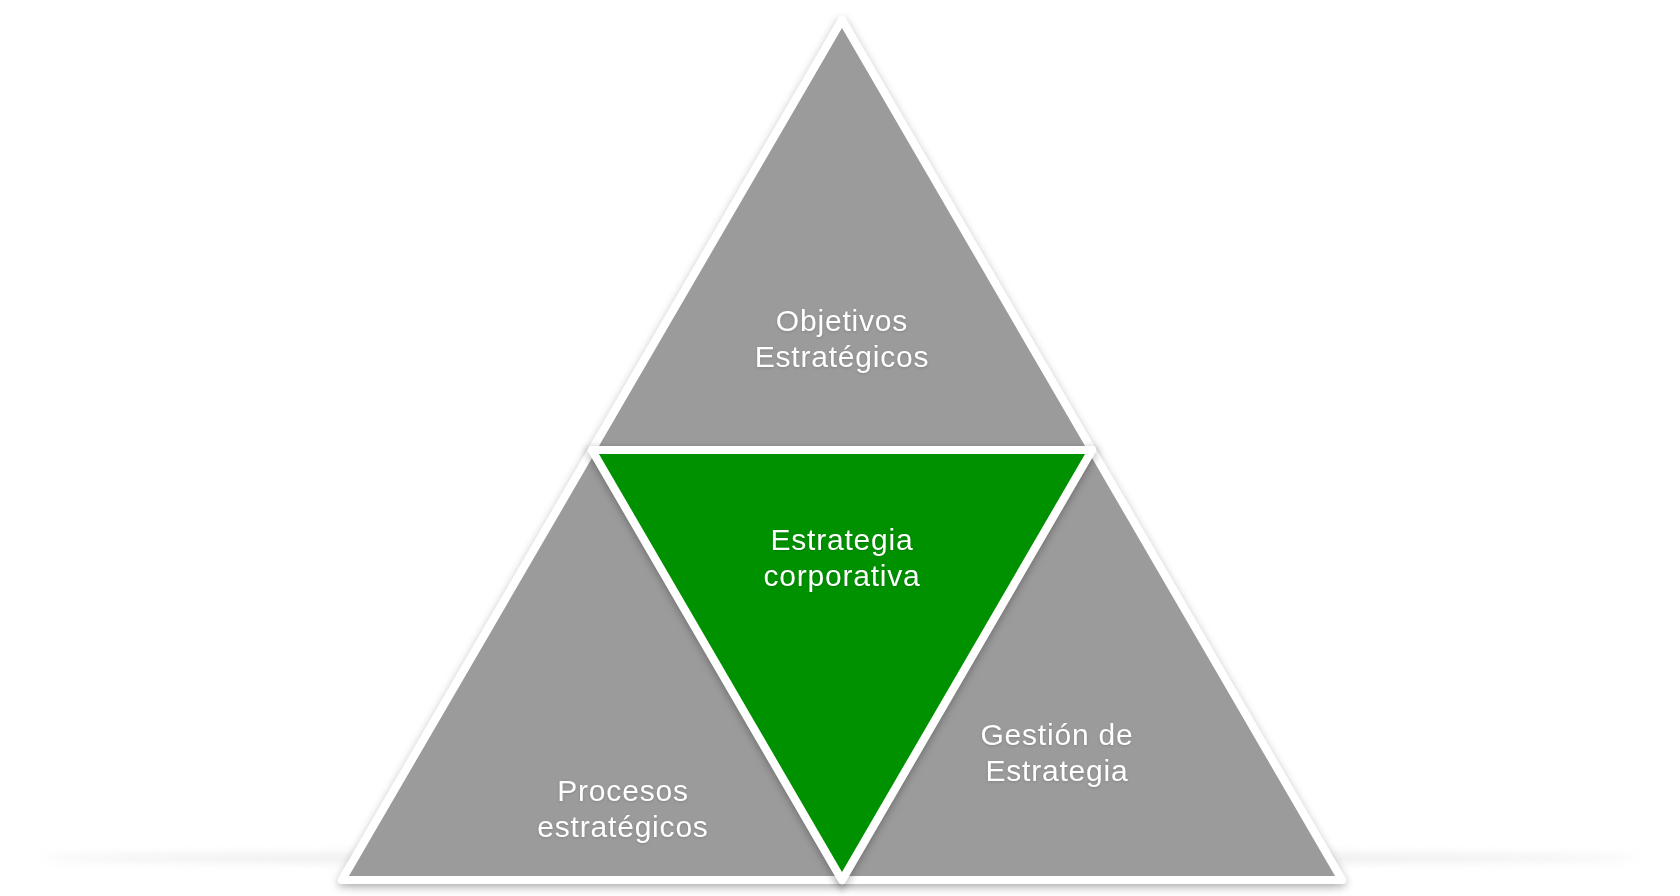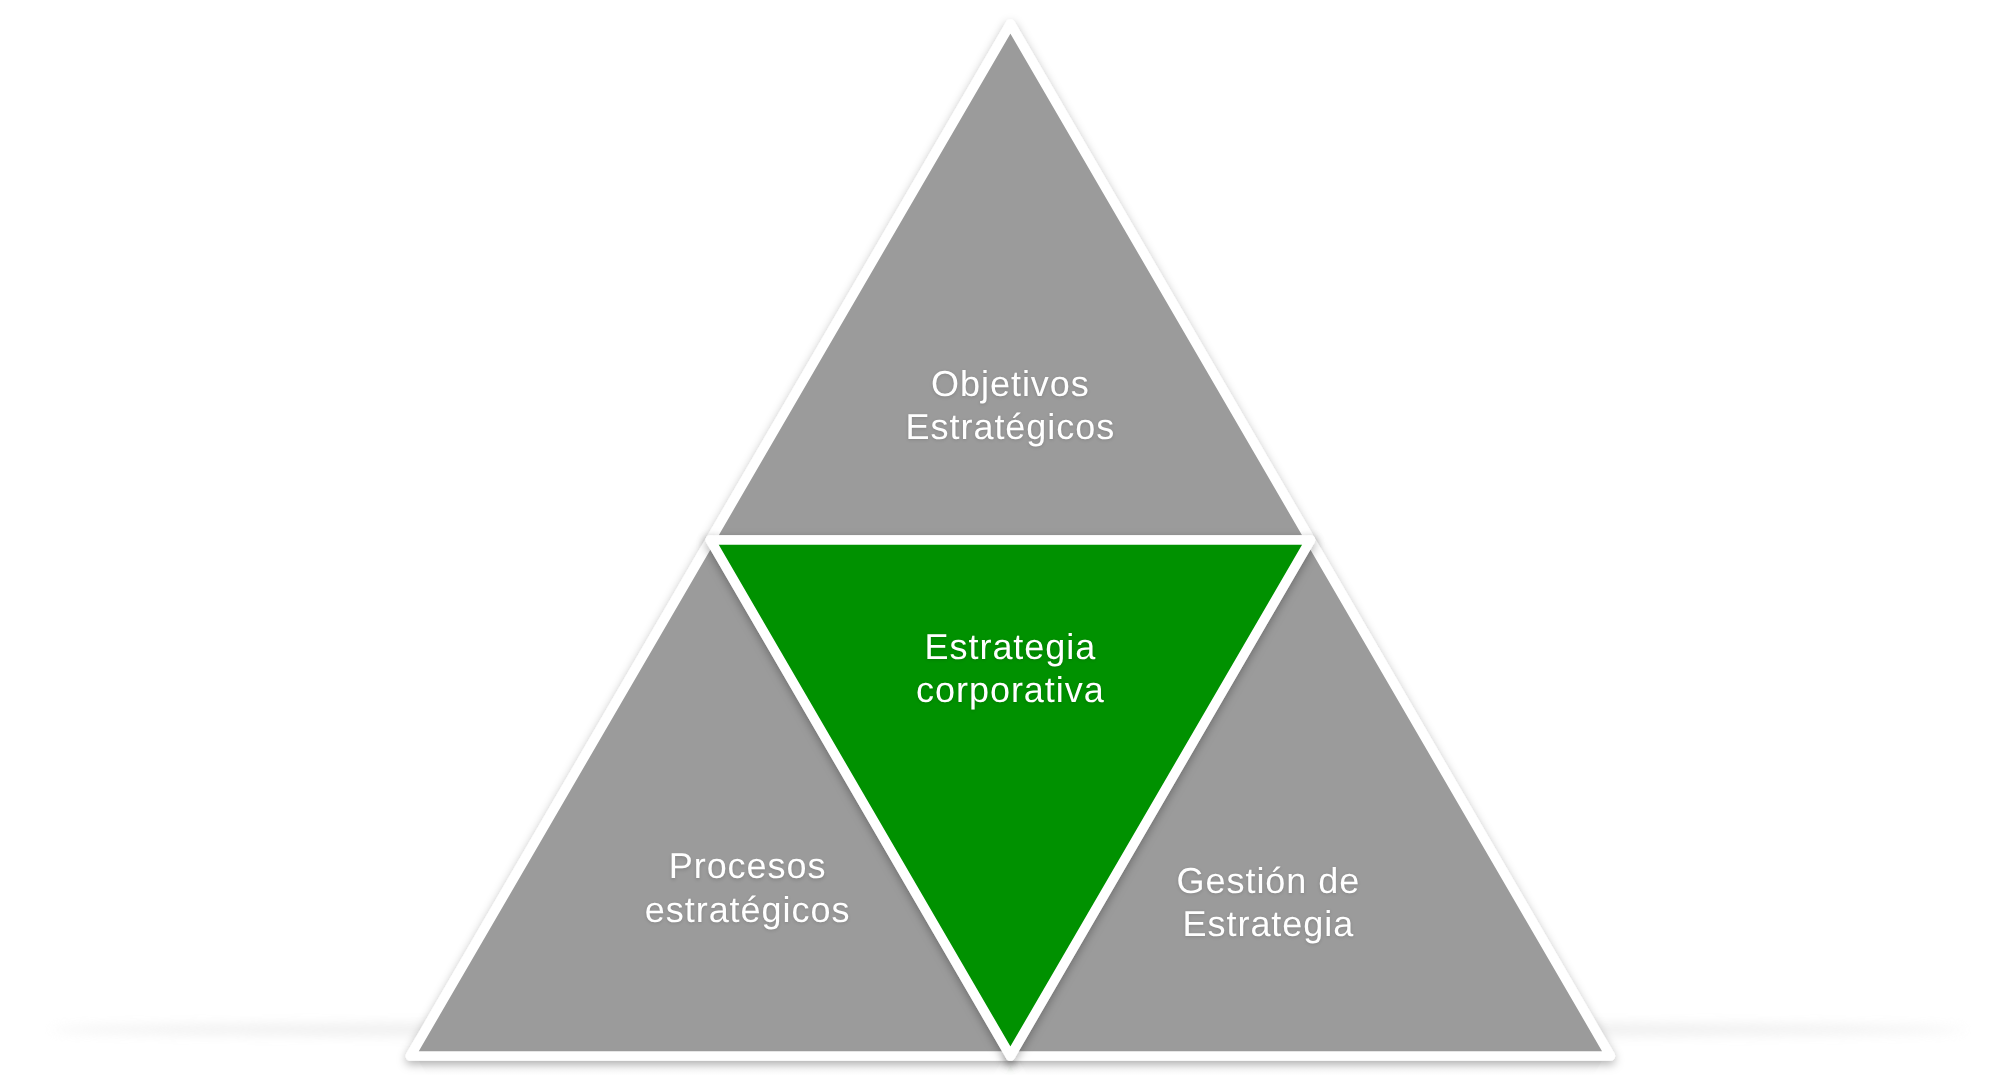--- a/index.html
+++ b/index.html
@@ -75,21 +75,21 @@
   <div class="seg-label" style="left:842px; top:339px;">
     <div>Objetivos</div>
     <div>Estratégicos</div>
   </div>
 
   <div class="seg-label" style="left:842px; top:558px;">
     <div>Estrategia</div>
     <div>corporativa</div>
   </div>
 
-  <div class="seg-label" style="left:623px; top:741px;">
+  <div class="seg-label" style="left:623px; top:809px;">
     <div>Procesos</div>
     <div>estratégicos</div>
   </div>
 
   <div class="seg-label" style="left:1057px; top:753px;">
     <div>Gestión de</div>
     <div>Estrategia</div>
   </div>
 
 </div>

